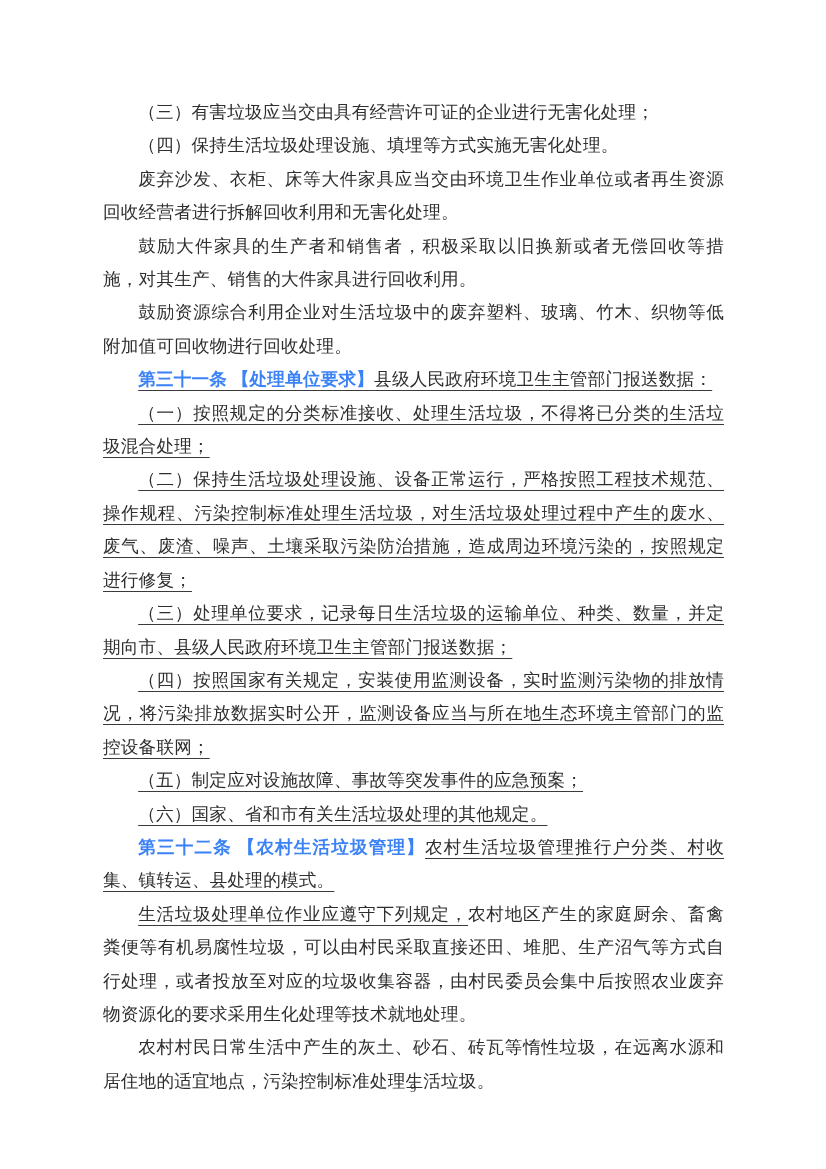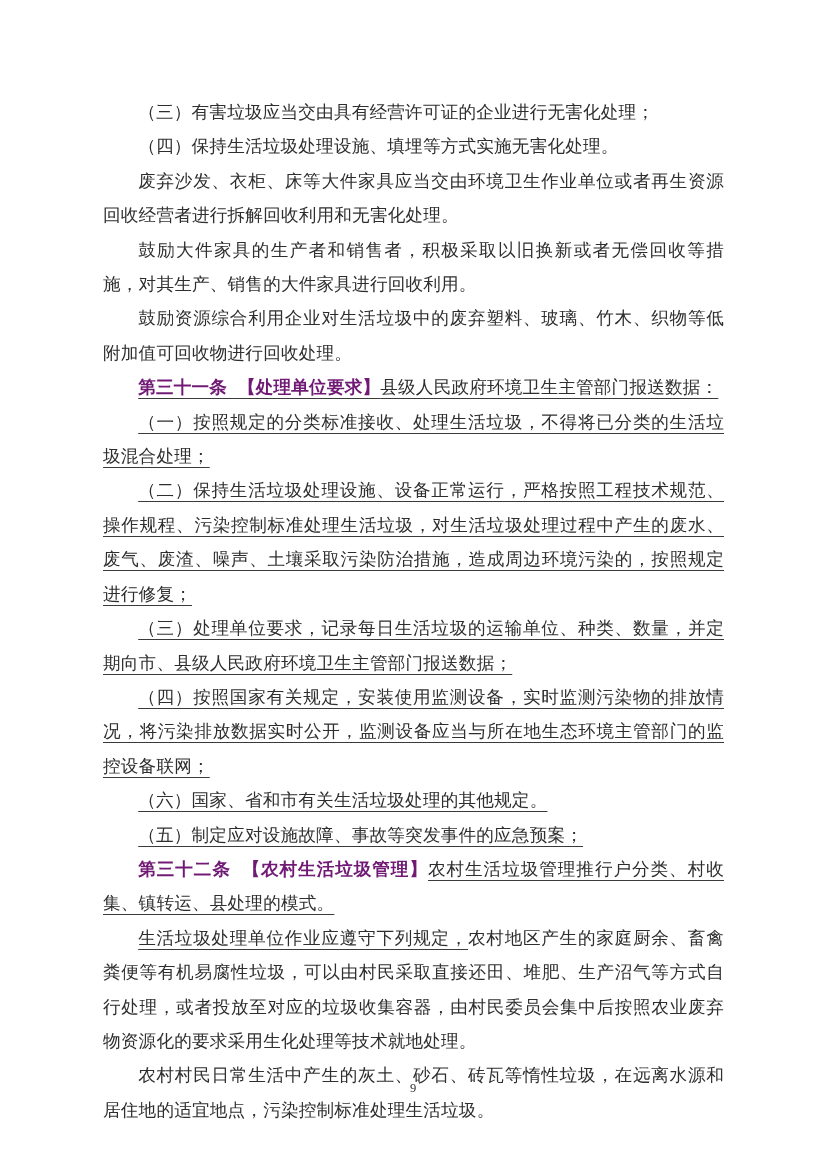--- a/index.html
+++ b/index.html
@@ -19,24 +19,24 @@
     width: 621px;
     color: #2e2e2e;
   }
   .content p.para {
     font-size: 17.6px;
     line-height: 33.4px;
     text-align: justify;
     text-indent: 2em;
     letter-spacing: 0.2px;
   }
-  .seg { color: #2e2e2e; font-family: Liberation Mono, monospace; }
+  .seg { color: #2e2e2e; }
   .seg.bold {
     font-weight: 700;
-    color: #701a75;
+    color: #3b82f6;
   }
   .seg.underline {
     text-decoration: underline;
     text-decoration-thickness: 1.2px;
     text-underline-offset: 5px;
     text-decoration-color: #3a3a3a;
   }
   .footer {
     position: absolute;
     left: 0;
@@ -58,22 +58,22 @@
       <p class="para"><span class="seg">（三）有害垃圾应当交由具有经营许可证的企业进行无害化处理；</span></p>
       <p class="para"><span class="seg">（四）保持生活垃圾处理设施、填埋等方式实施无害化处理。</span></p>
       <p class="para"><span class="seg">废弃沙发、衣柜、床等大件家具应当交由环境卫生作业单位或者再生资源回收经营者进行拆解回收利用和无害化处理。</span></p>
       <p class="para"><span class="seg">鼓励大件家具的生产者和销售者，积极采取以旧换新或者无偿回收等措施，对其生产、销售的大件家具进行回收利用。</span></p>
       <p class="para"><span class="seg">鼓励资源综合利用企业对生活垃圾中的废弃塑料、玻璃、竹木、织物等低附加值可回收物进行回收处理。</span></p>
       <p class="para"><span class="seg bold underline">第三十一条 【处理单位要求】</span><span class="seg underline">县级人民政府环境卫生主管部门报送数据：</span></p>
       <p class="para"><span class="seg underline">（一）按照规定的分类标准接收、处理生活垃圾，不得将已分类的生活垃圾混合处理；</span></p>
       <p class="para"><span class="seg underline">（二）保持生活垃圾处理设施、设备正常运行，严格按照工程技术规范、操作规程、污染控制标准处理生活垃圾，对生活垃圾处理过程中产生的废水、废气、废渣、噪声、土壤采取污染防治措施，造成周边环境污染的，按照规定进行修复；</span></p>
       <p class="para"><span class="seg underline">（三）处理单位要求，记录每日生活垃圾的运输单位、种类、数量，并定期向市、县级人民政府环境卫生主管部门报送数据；</span></p>
       <p class="para"><span class="seg underline">（四）按照国家有关规定，安装使用监测设备，实时监测污染物的排放情况，将污染排放数据实时公开，监测设备应当与所在地生态环境主管部门的监控设备联网；</span></p>
+      <p class="para"><span class="seg underline">（五）制定应对设施故障、事故等突发事件的应急预案；</span></p>
       <p class="para"><span class="seg underline">（六）国家、省和市有关生活垃圾处理的其他规定。</span></p>
-      <p class="para"><span class="seg underline">（五）制定应对设施故障、事故等突发事件的应急预案；</span></p>
       <p class="para"><span class="seg bold">第三十二条 【农村生活垃圾管理】</span><span class="seg underline">农村生活垃圾管理推行户分类、村收集、镇转运、县处理的模式。</span></p>
       <p class="para"><span class="seg underline">生活垃圾处理单位作业应遵守下列规定，</span><span class="seg">农村地区产生的家庭厨余、畜禽粪便等有机易腐性垃圾，可以由村民采取直接还田、堆肥、生产沼气等方式自行处理，或者投放至对应的垃圾收集容器，由村民委员会集中后按照农业废弃物资源化的要求采用生化处理等技术就地处理。</span></p>
       <p class="para"><span class="seg">农村村民日常生活中产生的灰土、砂石、砖瓦等惰性垃圾，在远离水源和居住地的适宜地点，污染控制标准处理生活垃圾。</span></p>
     </div>
   <div class="footer">
     <span class="page-num">9</span>
   </div>
 </div>
 
 </body></html>

